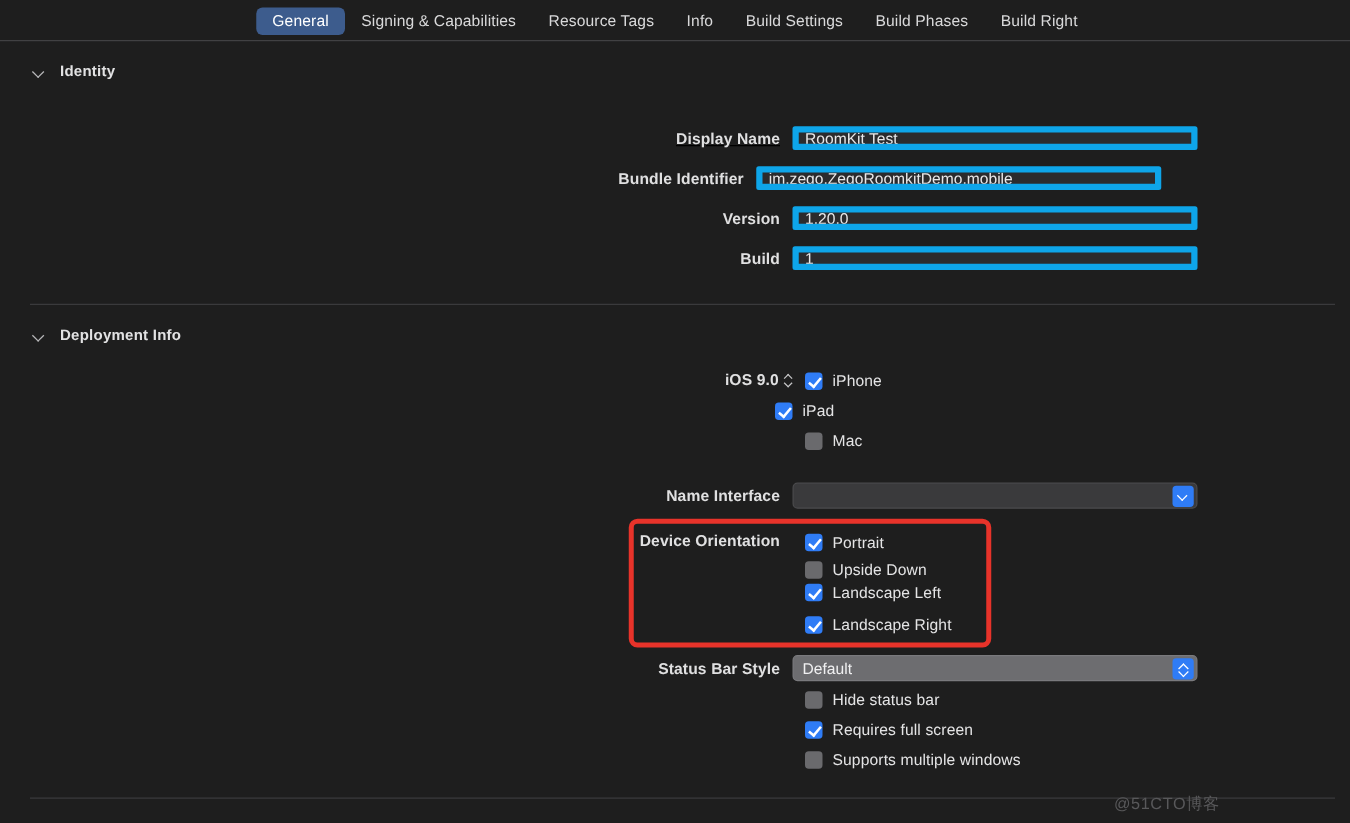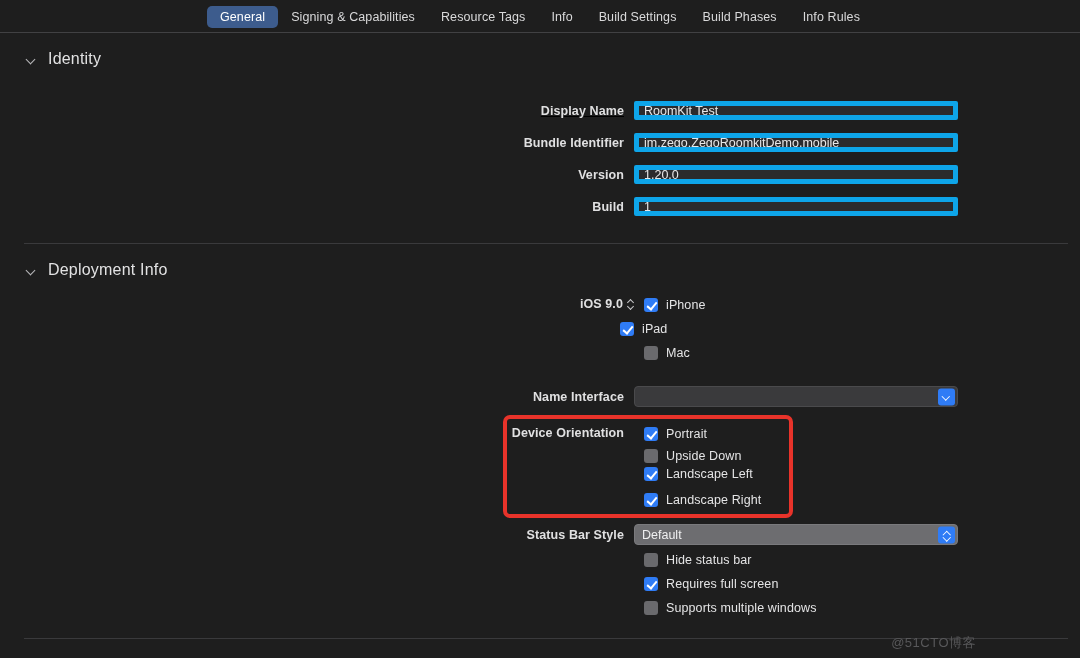--- a/index.html
+++ b/index.html
@@ -68,22 +68,22 @@
   .chev::before {
     content: "";
     position: absolute;
     left: 1px; top: 2px;
     width: 6px; height: 6px;
     border-right: 1.6px solid #b9b9bb;
     border-bottom: 1.6px solid #b9b9bb;
     transform: rotate(45deg);
   }
   .section-title {
-    font-size: 16px;
-    font-weight: normal;
+    font-size: 12px;
+    font-weight: bold;
     color: #e2e2e3;
     letter-spacing: .2px;
   }
 
   .divider {
     position: absolute;
     height: 1px;
     background: #3a3a3c;
   }
 
@@ -268,34 +268,34 @@
 
 <div id="app">
 
   <div class="tabbar">
     <div class="tab selected">General</div>
     <div class="tab">Signing &amp; Capabilities</div>
     <div class="tab">Resource Tags</div>
     <div class="tab">Info</div>
     <div class="tab">Build Settings</div>
     <div class="tab">Build Phases</div>
-    <div class="tab">Info Rules</div>
+    <div class="tab">Build Right</div>
   </div>
 
   <div class="section-header" style="top:50px;">
     <span class="chev"></span>
     <span class="section-title">Identity</span>
   </div>
 
   <div class="row" style="left:505px; top:101px;text-decoration:underline;">
     <span class="row-label">Display Name</span>
     <input class="textfield" type="text" value="RoomKit Test" style="">
   </div>
 
-  <div class="row" style="left:505px; top:133px;">
+  <div class="row" style="left:476px; top:133px;">
     <span class="row-label">Bundle Identifier</span>
     <input class="textfield" type="text" value="im.zego.ZegoRoomkitDemo.mobile" style="">
   </div>
 
   <div class="row" style="left:505px; top:165px;">
     <span class="row-label">Version</span>
     <input class="textfield" type="text" value="1.20.0" style="">
   </div>
 
   <div class="row" style="left:505px; top:197px;">

